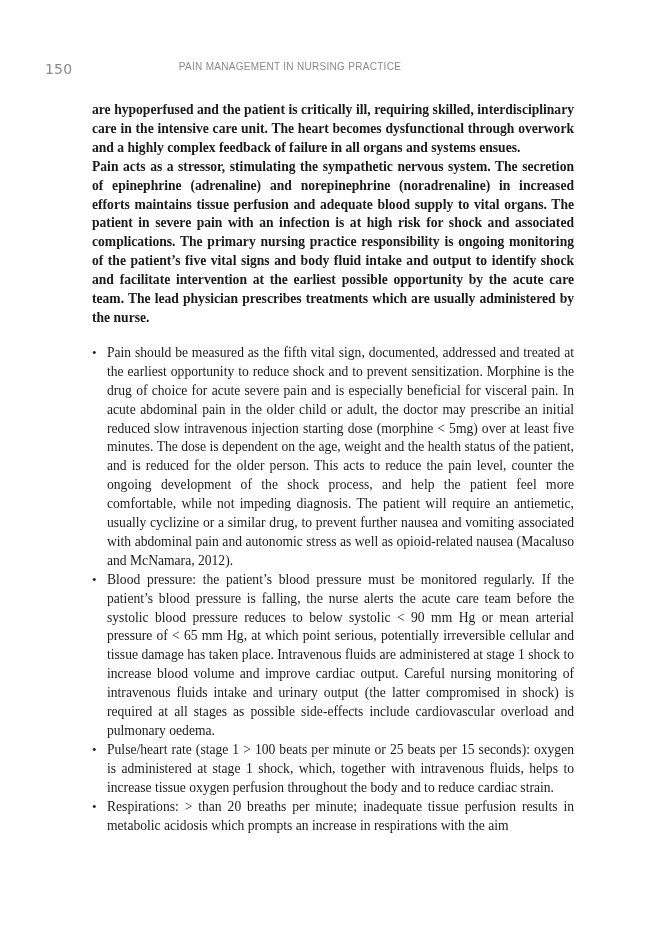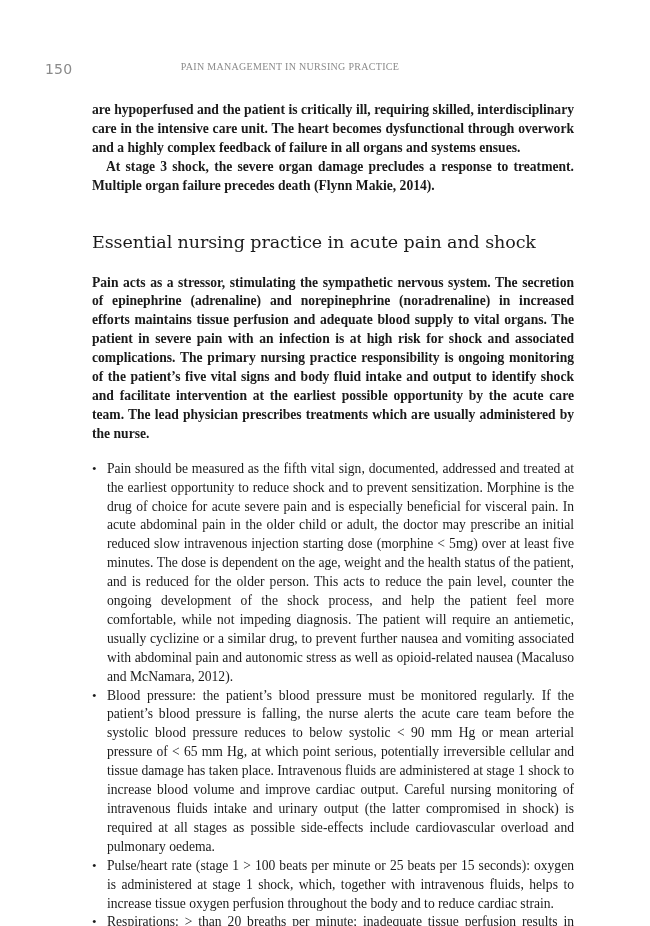--- a/index.html
+++ b/index.html
@@ -21,21 +21,21 @@
       font-size: 14px;
       color: #8a8a8a;
       letter-spacing: 0.2px;
     }
     .running-head {
       position: absolute;
       left: 0;
       width: 566px;
       top: 61px;
       text-align: center;
-      font-family: Liberation Serif, serif;
+      font-family: Liberation Sans, sans-serif;
       font-size: 10px;
       color: #8a8a8a;
       letter-spacing: 0.3px;
       padding-left: 14px;
       box-sizing: border-box;
     }
     .content {
       position: absolute;
       left: 92px;
       top: 101px;
@@ -82,23 +82,21 @@
     }
   </style>
 </head>
 <body>
 
 <div class="page-number">150</div>
 <div class="running-head">PAIN MANAGEMENT IN NURSING PRACTICE</div>
 
 <div class="content">
   <p>are hypoperfused and the patient is critically ill, requiring skilled, interdisciplinary care in the intensive care unit. The heart becomes dysfunctional through overwork and a highly complex feedback of failure in all organs and systems ensues.</p>
-  <p class="indent">At stage 3 shock, the severe organ damage precludes a response to treatment. Multiple organ failure precedes death (Flynn Makie, 2014).</p>
 
-  <h2 class="section-heading">Essential nursing practice in acute pain and shock</h2>
 
   <p>Pain acts as a stressor, stimulating the sympathetic nervous system. The secretion of epinephrine (adrenaline) and norepinephrine (noradrenaline) in increased efforts maintains tissue perfusion and adequate blood supply to vital organs. The patient in severe pain with an infection is at high risk for shock and associated complications. The primary nursing practice responsibility is ongoing monitoring of the patient’s five vital signs and body fluid intake and output to identify shock and facilitate intervention at the earliest possible opportunity by the acute care team. The lead physician prescribes treatments which are usually administered by the nurse.</p>
 
   <ul class="bullets">
     <li>
       <span class="bullet">•</span>
       <span>Pain should be measured as the fifth vital sign, documented, addressed and treated at the earliest opportunity to reduce shock and to prevent sensitization. Morphine is the drug of choice for acute severe pain and is especially beneficial for visceral pain. In acute abdominal pain in the older child or adult, the doctor may prescribe an initial reduced slow intravenous injection starting dose (morphine &lt; 5mg) over at least five minutes. The dose is dependent on the age, weight and the health status of the patient, and is reduced for the older person. This acts to reduce the pain level, counter the ongoing development of the shock process, and help the patient feel more comfortable, while not impeding diagnosis. The patient will require an antiemetic, usually cyclizine or a similar drug, to prevent further nausea and vomiting associated with abdominal pain and autonomic stress as well as opioid-related nausea (Macaluso and McNamara, 2012).</span>
     </li>
     <li>
       <span class="bullet">•</span>

